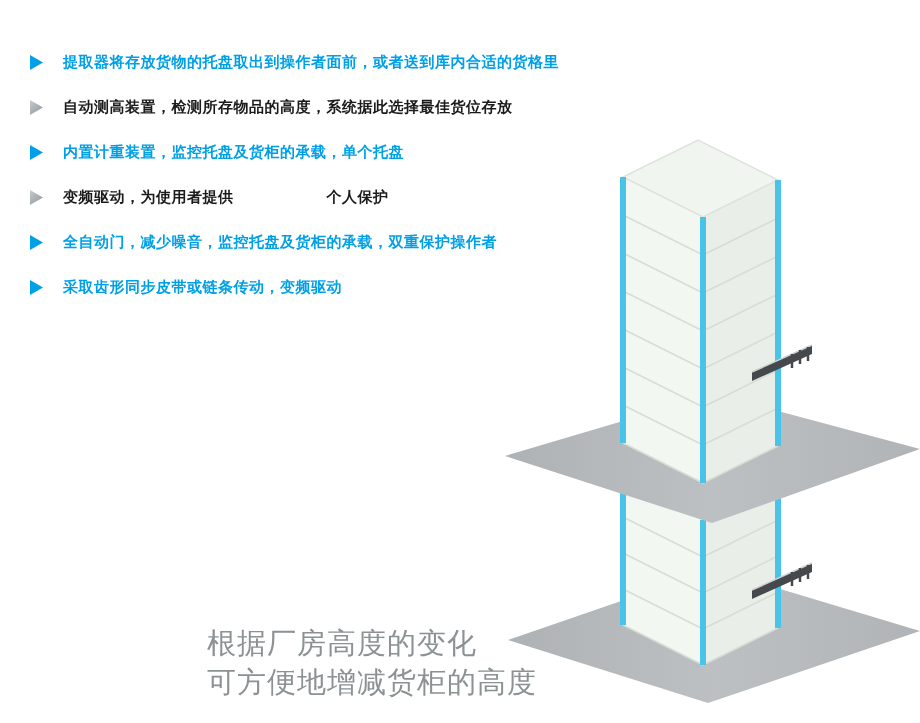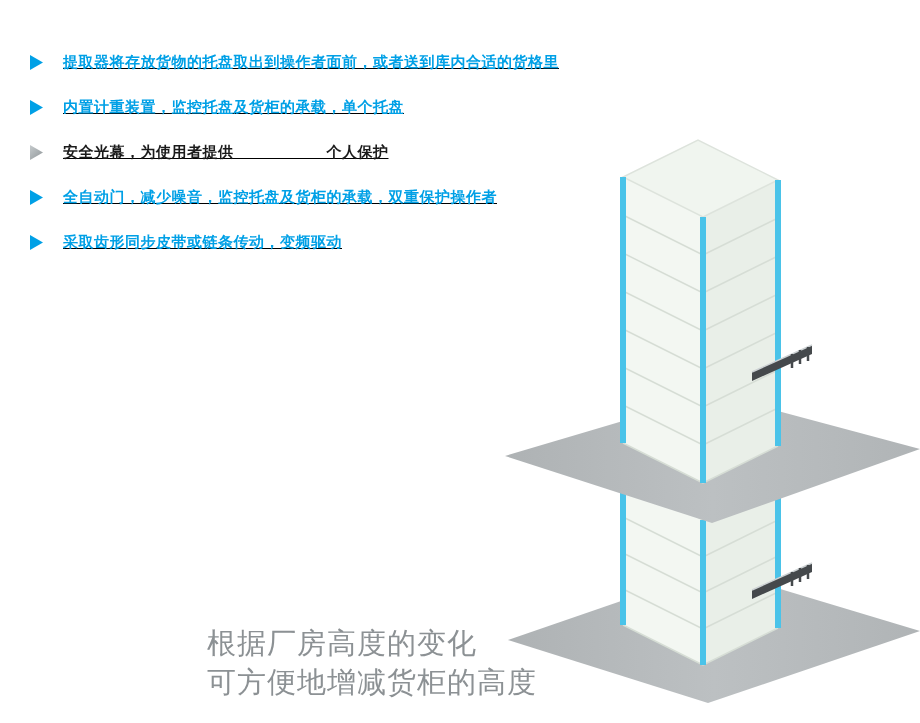--- a/index.html
+++ b/index.html
@@ -1,19 +1,19 @@
 <!DOCTYPE html>
 <html><head>
 <meta charset="utf-8">
 <style>
   html,body{margin:0;padding:0;background:#fff;}
   .page{position:relative;width:920px;height:723px;background:#ffffff;overflow:hidden;
         font-family:"DejaVu Sans","Liberation Sans",sans-serif;}
   .feature-list{position:absolute;left:30px;top:54px;width:640px;}
-  .row{display:flex;align-items:flex-start;margin-bottom:29px;height:16px;text-decoration:underline;}
+  .row{display:flex;align-items:flex-start;margin-bottom:29px;height:16px;}
   .arrow{flex:0 0 auto;width:13px;height:15px;margin-top:1px;margin-right:20px;
          clip-path:polygon(0 0,100% 50%,0 100%);}
   .arrow.blue{background:#00a0e6;}
   .arrow.gray{background:linear-gradient(135deg,#c6cbcd 0%,#8f9598 100%);}
   .txt{font-size:15px;font-weight:bold;line-height:16px;letter-spacing:0.5px;white-space:nowrap;}
   .txt.blue{color:#00a0e6;}
   .txt.dark{color:#1b1b1b;}
   .caption{position:absolute;left:207px;top:624px;color:#8c9194;font-size:29px;
            line-height:39px;font-weight:normal;letter-spacing:1px;}
   .illustration{position:absolute;left:500px;top:0;width:420px;height:723px;}
@@ -22,26 +22,30 @@
 <body>
 
 <div class="page">
 
   <div class="feature-list">
     <div class="row">
       <span class="arrow blue"></span>
       <span class="txt blue">提取器将存放货物的托盘取出到操作者面前，或者送到库内合适的货格里</span>
     </div>
     <div class="row">
+      <span class="arrow gray"></span>
+      <span class="txt dark">自动测高装置，检测所存物品的高度，系统据此选择最佳货位存放</span>
+    </div>
+    <div class="row">
       <span class="arrow blue"></span>
       <span class="txt blue">内置计重装置，监控托盘及货柜的承载，单个托盘</span>
     </div>
     <div class="row">
       <span class="arrow gray"></span>
-      <span class="txt dark">安全光幕，为使用者提供　　　　　　个人保护</span>
+      <span class="txt dark">变频驱动，为使用者提供　　　　　　个人保护</span>
     </div>
     <div class="row">
       <span class="arrow blue"></span>
       <span class="txt blue">全自动门，减少噪音，监控托盘及货柜的承载，双重保护操作者</span>
     </div>
     <div class="row">
       <span class="arrow blue"></span>
       <span class="txt blue">采取齿形同步皮带或链条传动，变频驱动</span>
     </div>
   </div>

